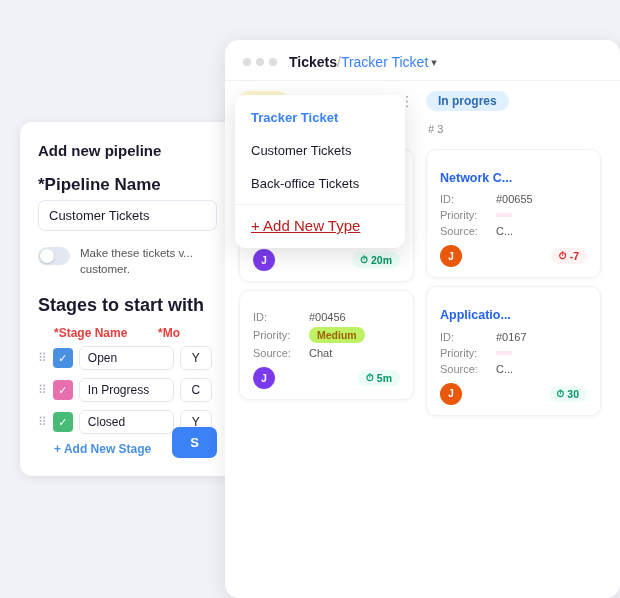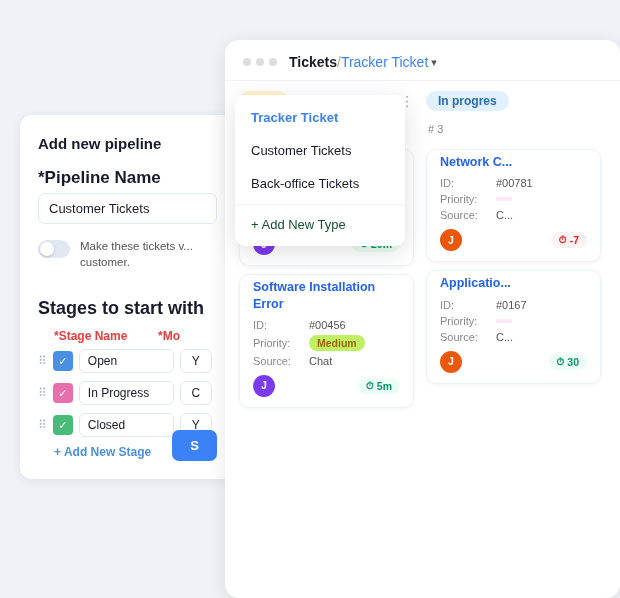--- a/index.html
+++ b/index.html
@@ -9,21 +9,21 @@
       background: #f0f2f8;
       font-family: -apple-system, BlinkMacSystemFont, 'Segoe UI', sans-serif;
       overflow: hidden;
       position: relative;
     }
 
     
     .left-panel {
       position: absolute;
       left: 20px;
-      top: 115px;
+      top: 122px;
       width: 215px;
       background: #fff;
       border-radius: 12px;
       padding: 20px 18px;
       box-shadow: 0 2px 12px rgba(0,0,0,0.08);
     }
 
     .panel-title {
       font-size: 15px;
       font-weight: 700;
@@ -48,21 +48,21 @@
       font-size: 13px;
       color: #1a1a2e;
       background: #fff;
       margin-bottom: 14px;
     }
 
     .toggle-row {
       display: flex;
       align-items: flex-start;
       gap: 10px;
-      margin-bottom: 28px;
+      margin-bottom: 18px;
     }
 
     .toggle {
       width: 32px;
       height: 18px;
       background: #e2e8f0;
       border-radius: 9px;
       position: relative;
       flex-shrink: 0;
       margin-top: 2px;
@@ -263,27 +263,28 @@
     .dropdown-item.active { color: #3b82f6; font-weight: 600; }
 
     .dropdown-divider {
       height: 1px;
       background: #f0f2f8;
       margin: 4px 0;
     }
 
     .dropdown-add {
       padding: 8px 16px;
-      font-size: 13px;
-      color: #14532d;
+      font-size: 15px;
+      color: #b91c1c;
       font-weight: 500;
       cursor: pointer;
       display: flex;
       align-items: center;
       gap: 4px;
+      text-decoration: underline;
     }
 
     
     .kanban-columns {
       display: flex;
       gap: 0;
       padding: 10px 14px;
       height: calc(100% - 50px);
       overflow-x: hidden;
     }
@@ -328,21 +329,21 @@
       font-size: 11px;
       color: #888;
       padding-left: 2px;
       margin-bottom: 6px;
     }
 
     .ticket-card {
       background: #fff;
       border: 1.5px solid #edf2f7;
       border-radius: 10px;
-      padding: 4px 13px 10px;
+      padding: 20px 13px 10px;
       box-shadow: 0 1px 4px rgba(0,0,0,0.05);
     }
 
     .ticket-title {
       font-size: 12.5px;
       font-weight: 700;
       color: #2563eb;
       margin-bottom: 7px;
       line-height: 1.3;
     }
@@ -513,21 +514,20 @@
         <div class="ticket-footer">
           <div class="avatar purple">J</div>
           <div class="time-badge">
             <span class="clock-icon">⏱</span>
             <span>20m</span>
           </div>
         </div>
       </div>
 
       <div class="ticket-card">
-        <div class="ticket-title">Software Installation Error</div>
         <div class="ticket-field">
           <span class="ticket-field-label">ID:</span>
           <span>#00456</span>
         </div>
         <div class="ticket-field">
           <span class="ticket-field-label">Priority:</span>
           <span class="priority-badge medium">Medium</span>
         </div>
         <div class="ticket-field">
           <span class="ticket-field-label">Source:</span>
@@ -546,21 +546,21 @@
     <div class="kanban-col">
       <div class="col-header">
         <span class="col-title-badge inprogress">In progres</span>
       </div>
       <div class="col-ticket-count"># 3</div>
 
       <div class="ticket-card">
         <div class="ticket-title">Network C...</div>
         <div class="ticket-field">
           <span class="ticket-field-label">ID:</span>
-          <span>#00781</span>
+          <span>#00655</span>
         </div>
         <div class="ticket-field">
           <span class="ticket-field-label">Priority:</span>
           <span class="priority-badge pink"></span>
         </div>
         <div class="ticket-field">
           <span class="ticket-field-label">Source:</span>
           <span>C...</span>
         </div>
         <div class="ticket-footer">

